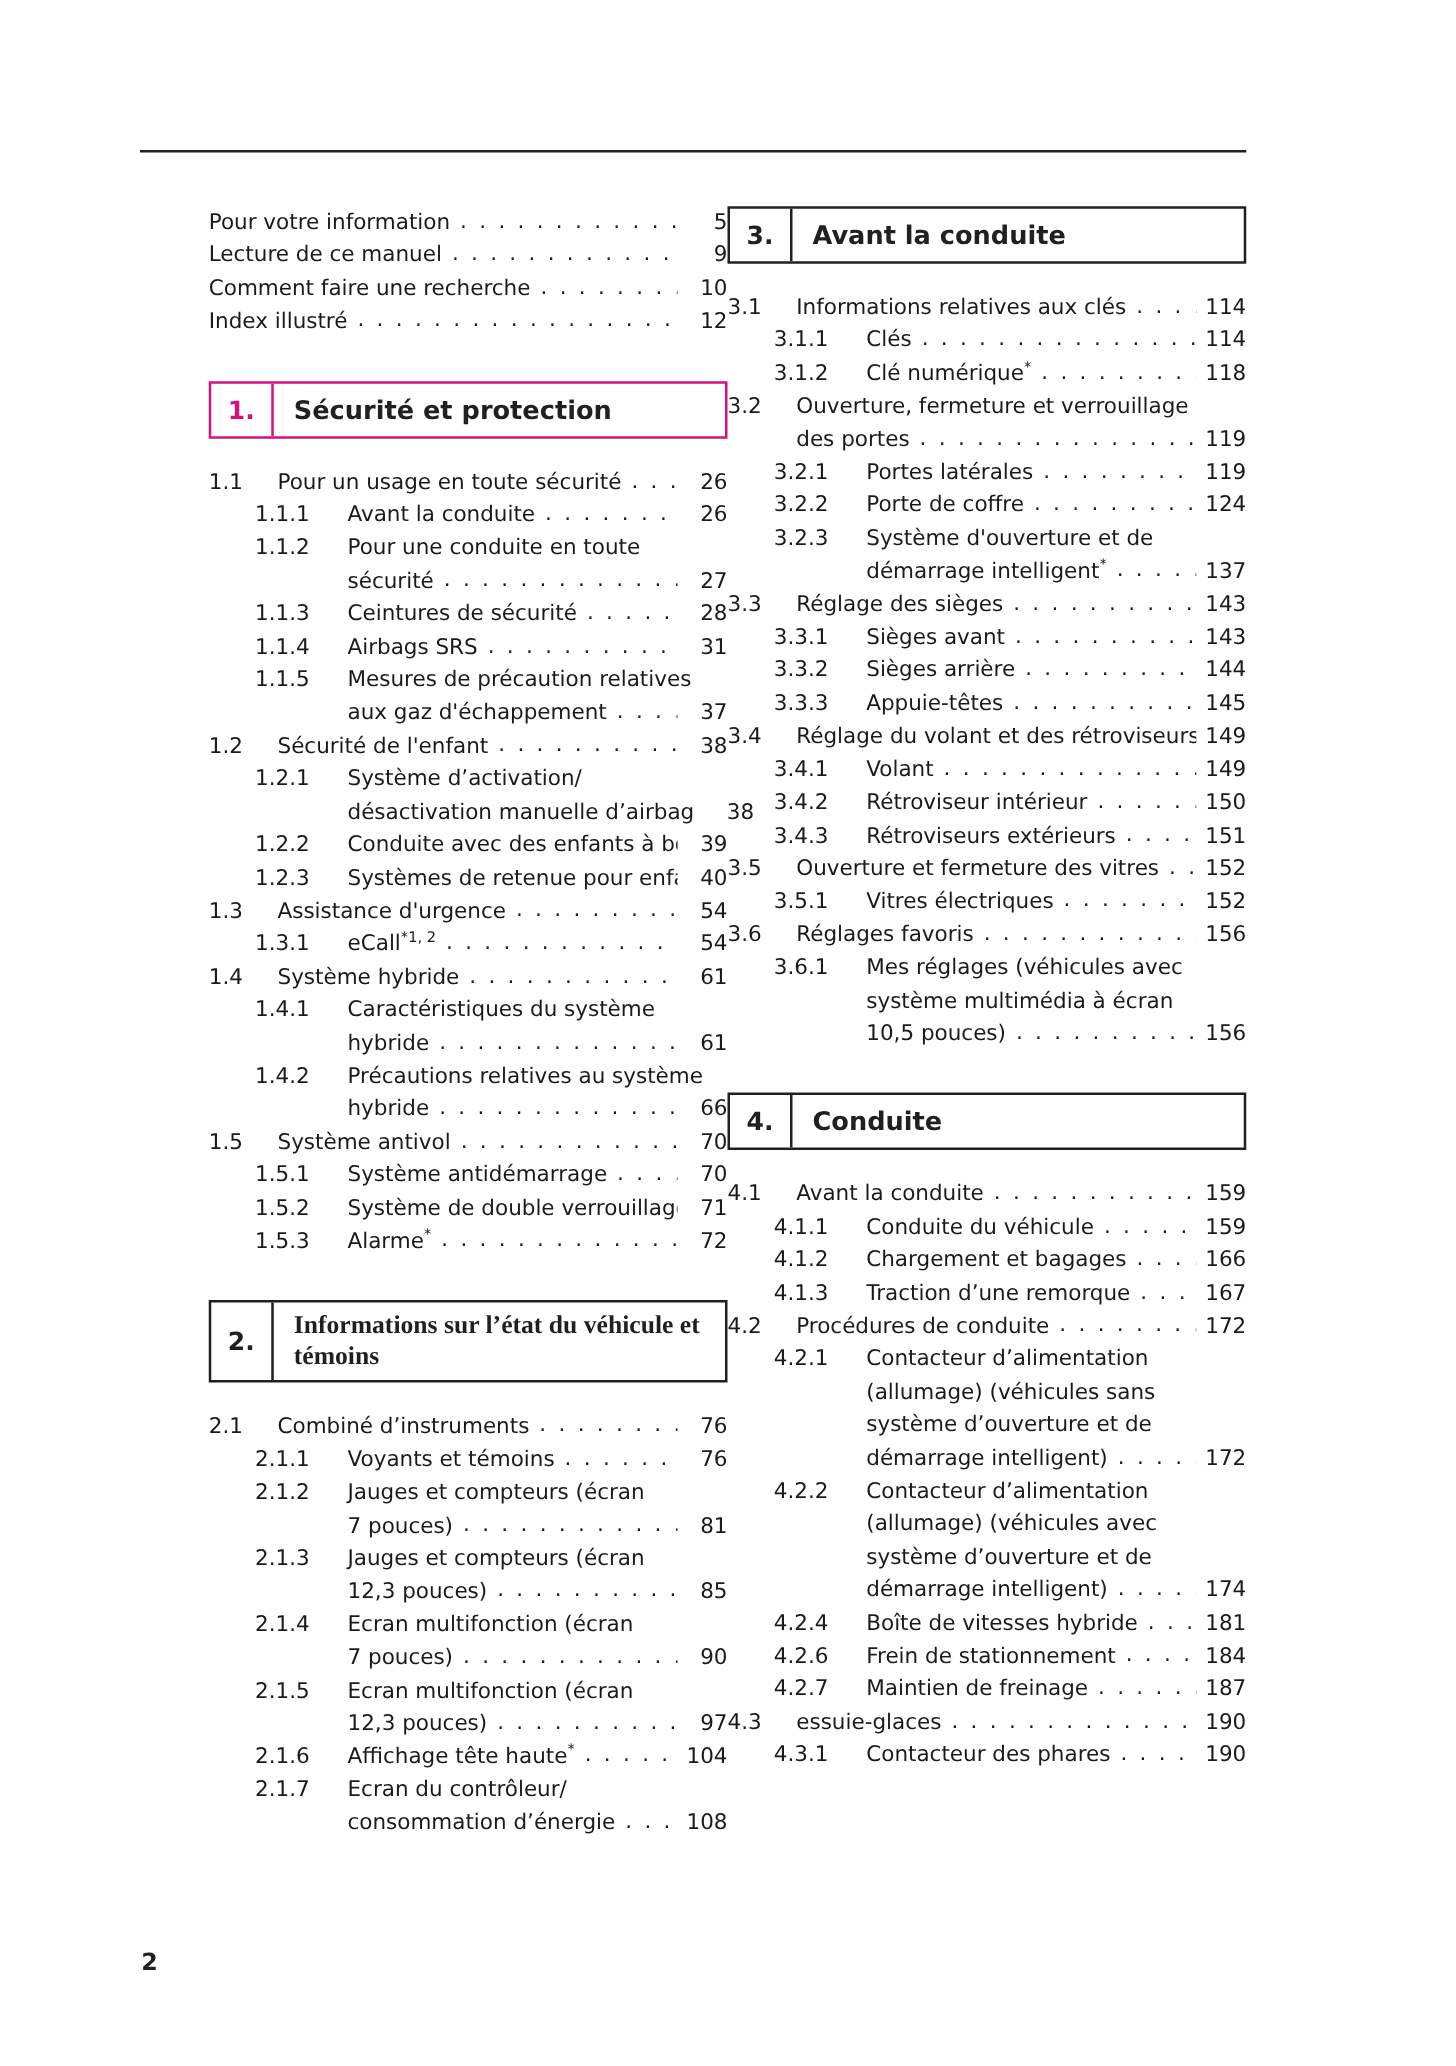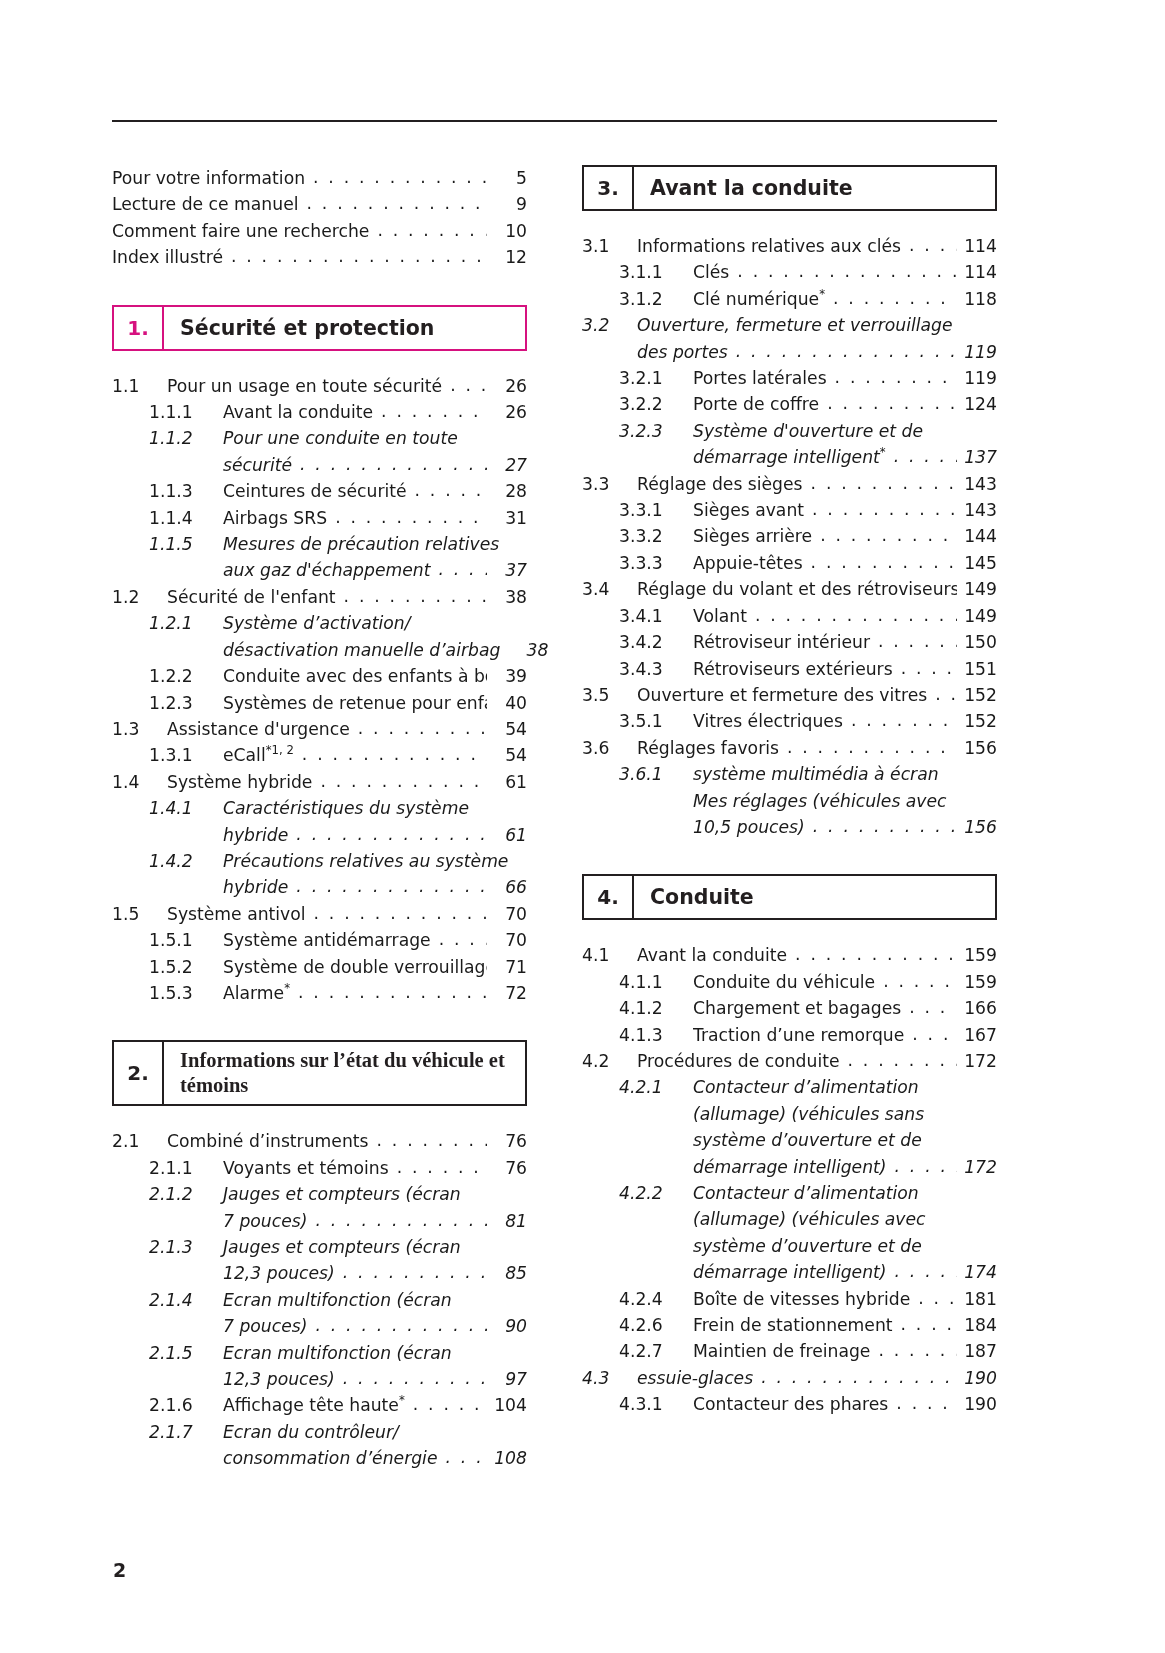--- a/index.html
+++ b/index.html
@@ -29,21 +29,21 @@
     background: #231f20;
   }
 
   
   .columns {
     position: absolute;
     left: 112px;
     top: 165px;
     width: 885px;
     display: flex;
-    gap: 55px;
+    justify-content: flex-end;
   }
   .col {
     width: 415px;
     flex: 0 0 415px;
   }
 
   
   .entry {
     display: flex;
     align-items: flex-end;
@@ -87,21 +87,20 @@
     flex: 0 0 auto;
     text-align: right;
     padding-left: 6px;
     min-width: 34px;
   }
 
   
   .entry.multiline {
     display: block;
     white-space: normal;
-    font-style: italic;
   }
   .entry.multiline .ml-inner {
     display: flex;
     align-items: flex-start;
   }
   .entry.multiline .ml-body {
     flex: 1 1 auto;
     min-width: 0;
   }
   .ml-line {
@@ -675,24 +674,24 @@
             <span class="entry-label">Réglages favoris</span>
             <span class="leader"></span>
           </span>
           <span class="entry-page">156</span>
         </div>
         <div class="entry multiline lvl2">
           <div class="ml-inner">
             <span class="entry-num">3.6.1</span>
             <div class="ml-body">
               <div class="ml-line">
+                <span class="ml-text">Mes réglages (véhicules avec</span>
+              </div>
+              <div class="ml-line">
                 <span class="ml-text">système multimédia à écran</span>
-              </div>
-              <div class="ml-line">
-                <span class="ml-text">Mes réglages (véhicules avec</span>
               </div>
               <div class="ml-line">
                 <span class="ml-text">10,5 pouces)</span>
                 <span class="leader"></span>
                 <span class="entry-page">156</span>
               </div>
             </div>
           </div>
         </div>
         <div class="sec-head">

